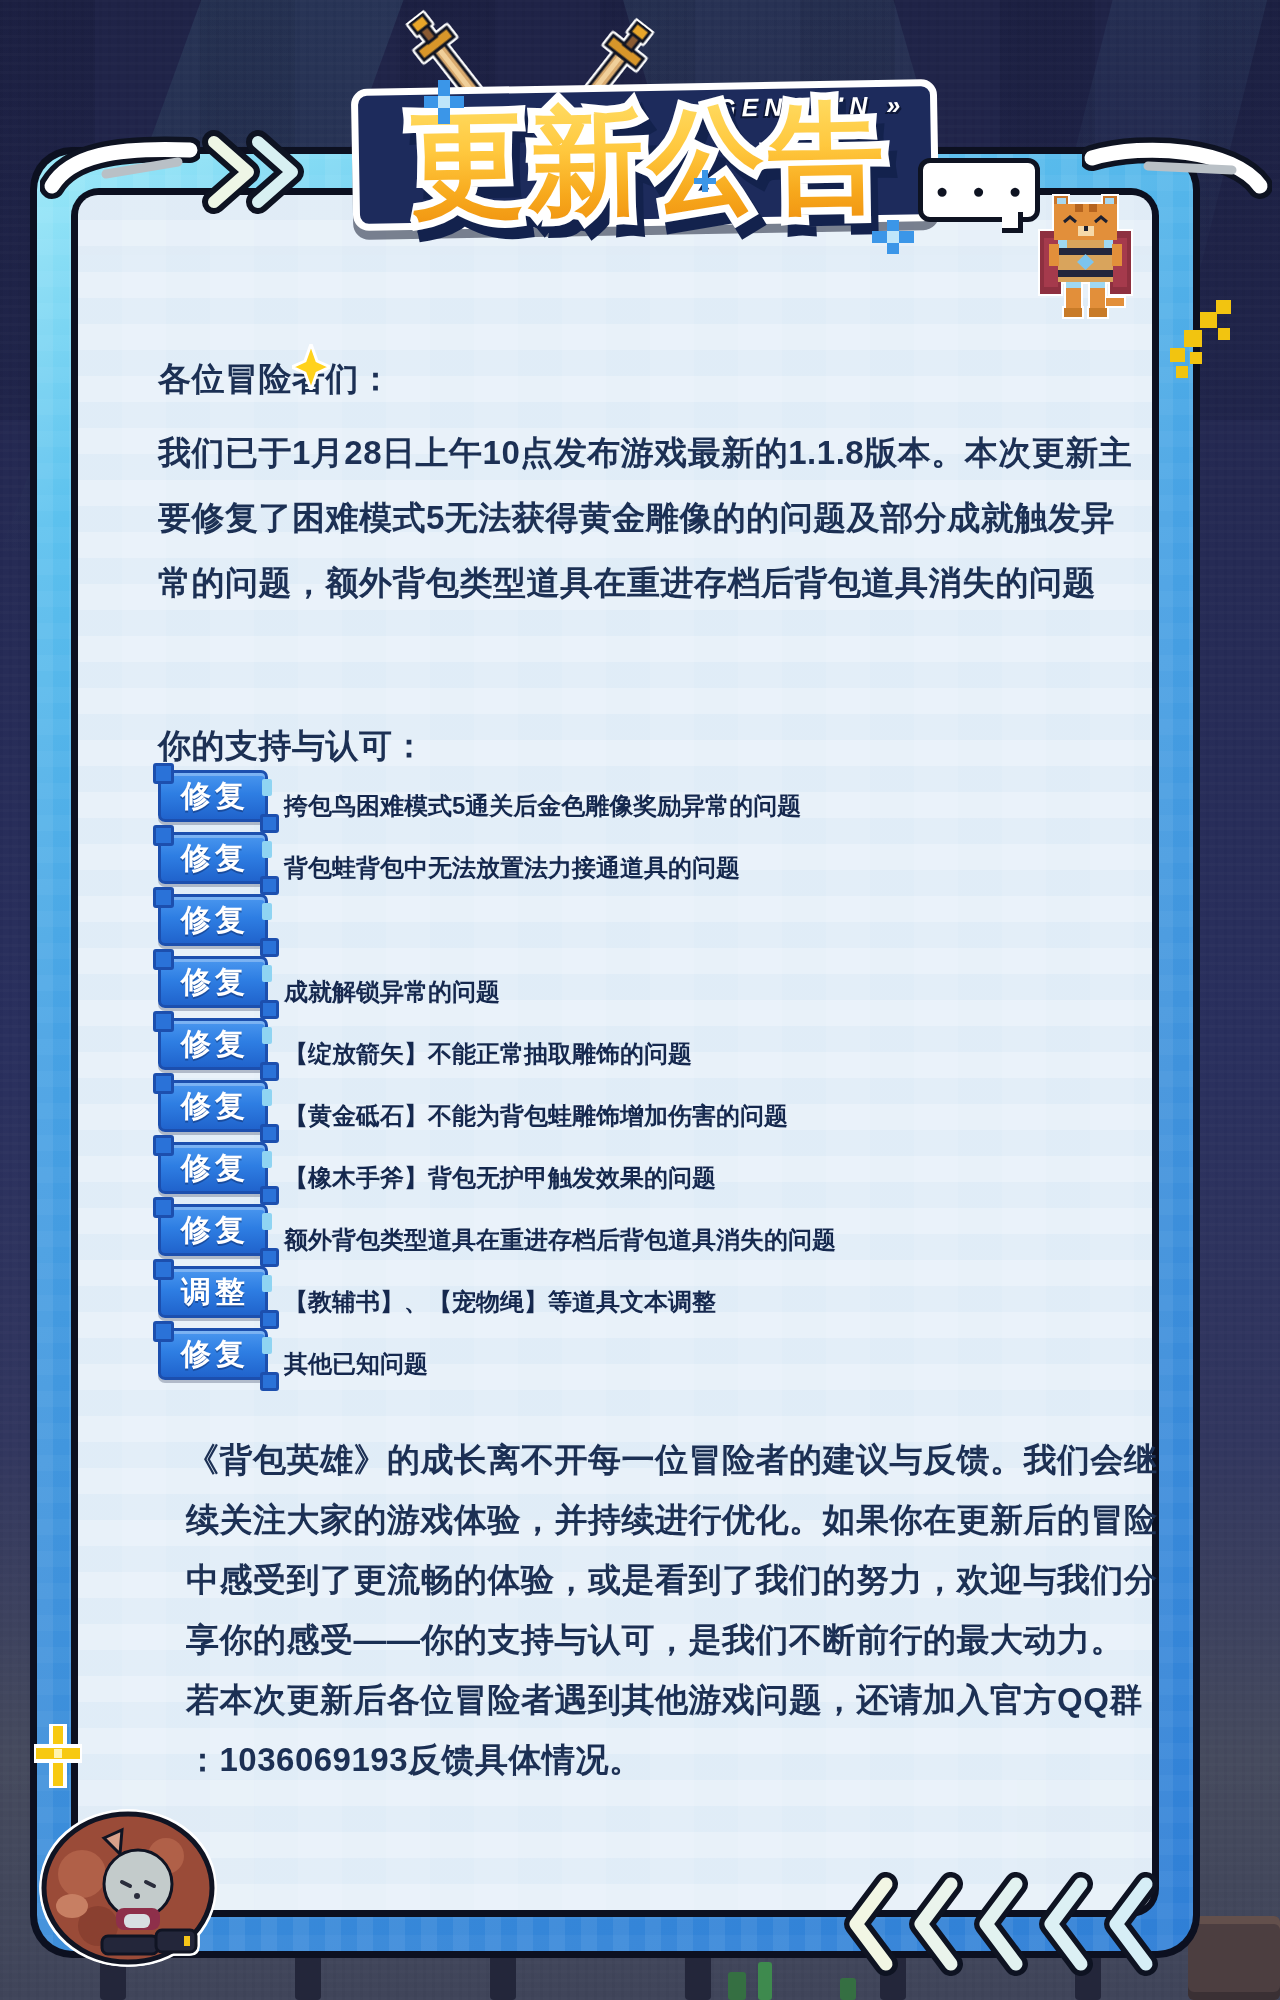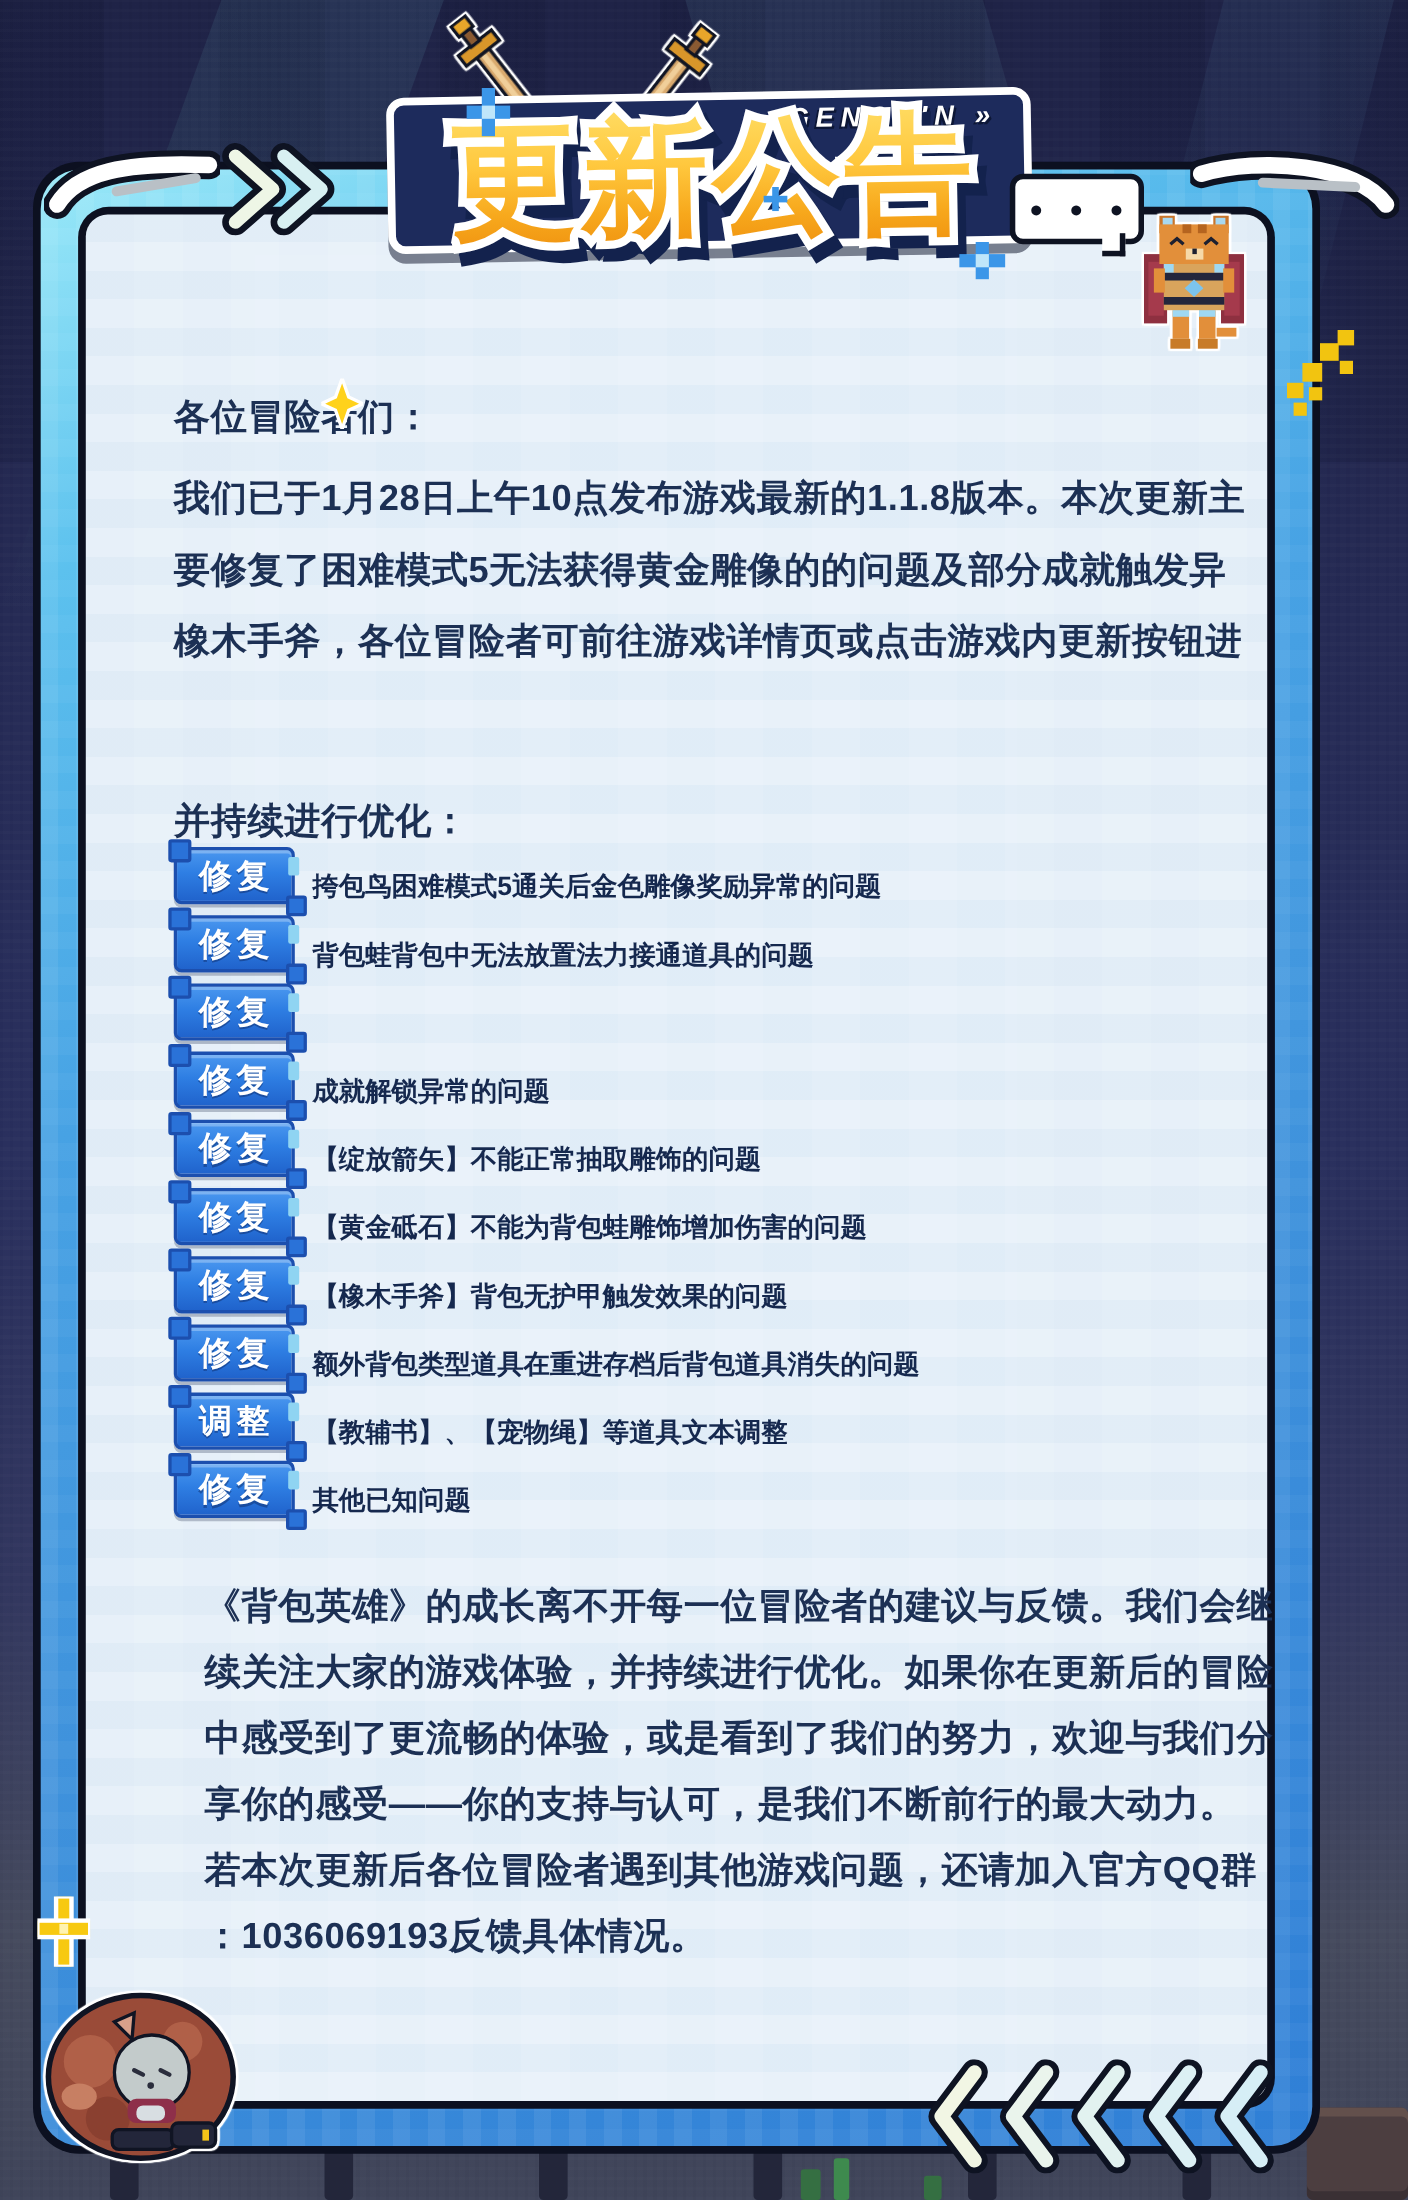--- a/index.html
+++ b/index.html
@@ -269,24 +269,24 @@
       <path d="M308,12 L278,52 L308,92" fill="none" stroke="#d6eef6" stroke-width="13" stroke-linejoin="round" stroke-linecap="round"></path>
     </g>
   </svg>
 
   <div class="txt greeting">各位冒险者们：</div>
 
   <div class="txt intro">
 
   <div>我们已于1月28日上午10点发布游戏最新的1.1.8版本。本次更新主</div>
       <div>要修复了困难模式5无法获得黄金雕像的的问题及部分成就触发异</div>
-      <div>橡木手斧，各位冒险者可前往游戏详情页或点击游戏内更新按钮进</div>
+      <div>常的问题，额外背包类型道具在重进存档后背包道具消失的问题</div>
     </div>
 
-  <div class="txt heading">并持续进行优化：</div>
+  <div class="txt heading">你的支持与认可：</div>
 
   <div class="updates">
 
       <div class="update-row">
         <span class="badge">
           <span class="tag-text">修复</span>
           <span class="nub-br"></span>
         </span>
         <span class="update-text">挎包鸟困难模式5通关后金色雕像奖励异常的问题</span>
       </div>

